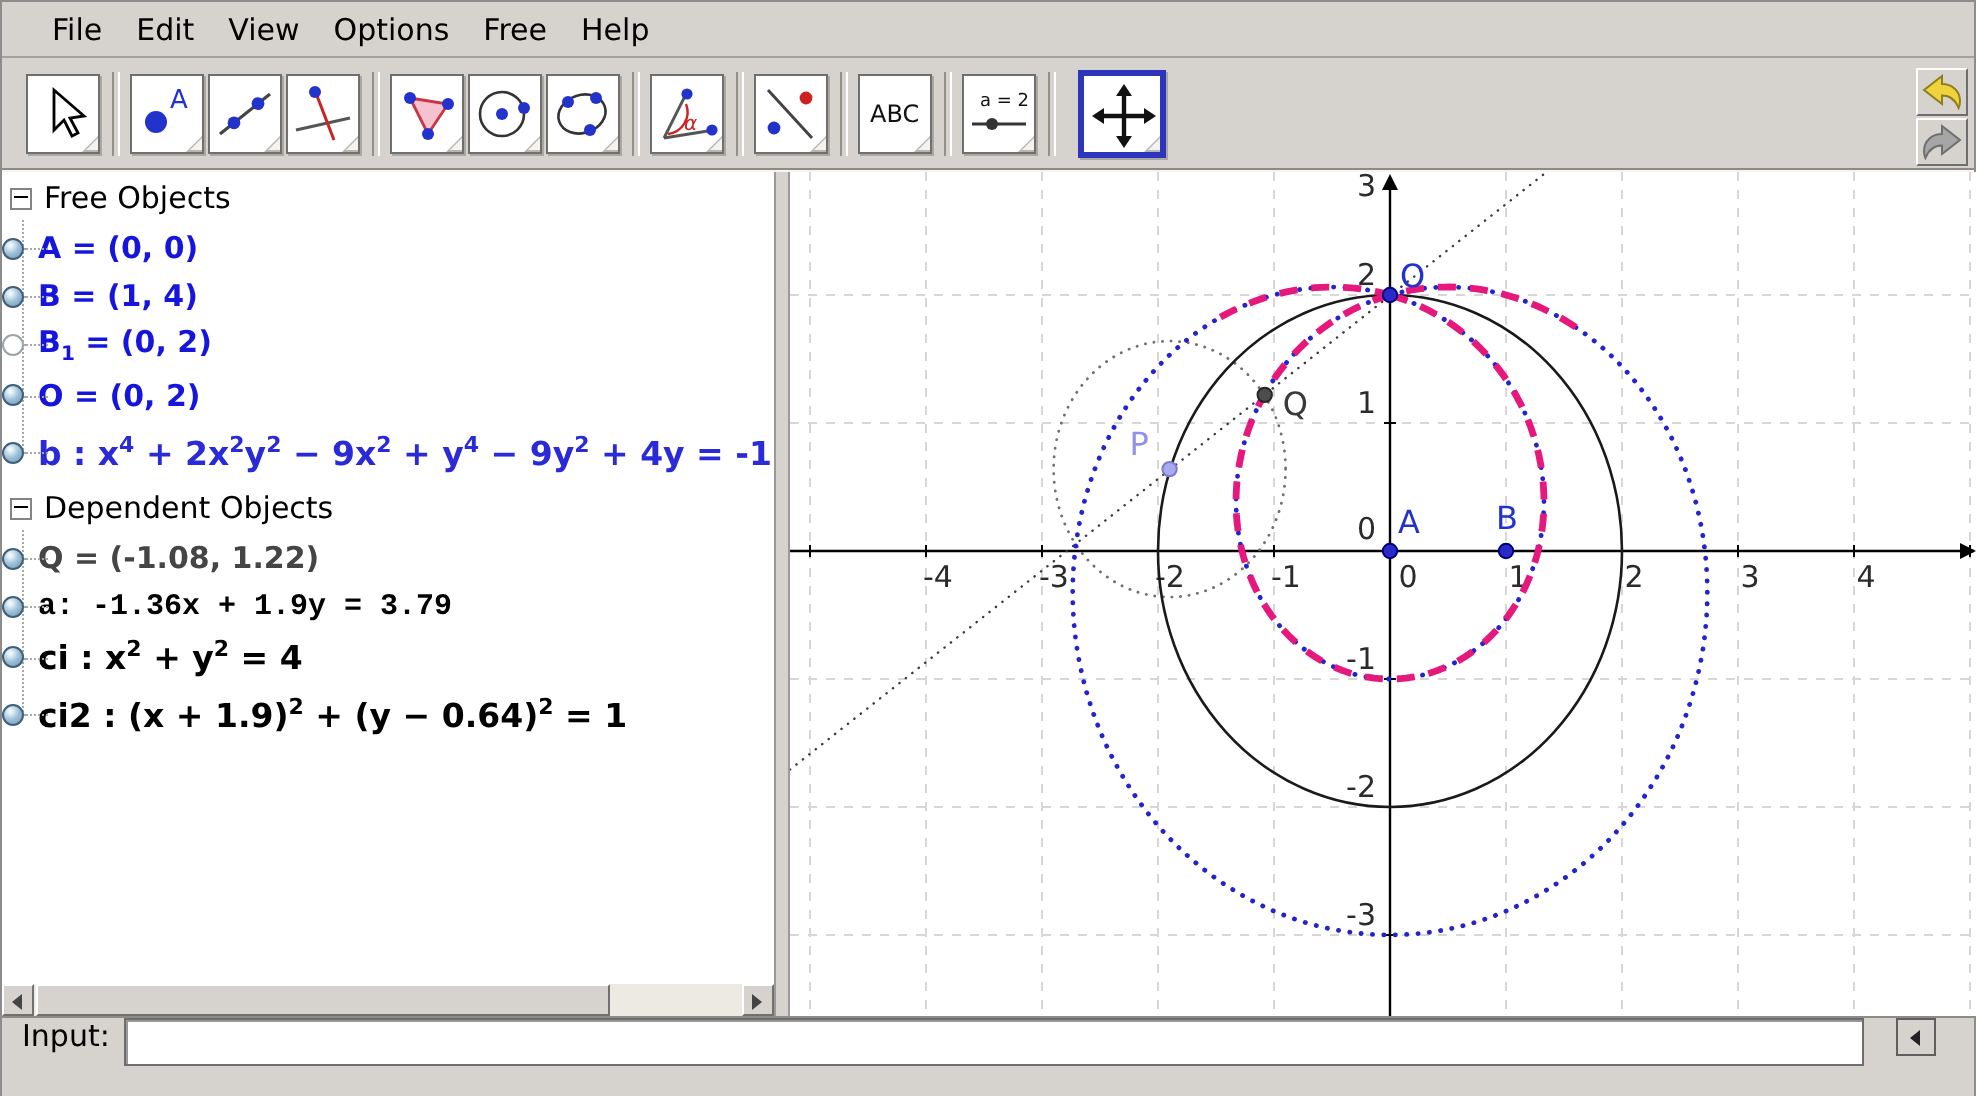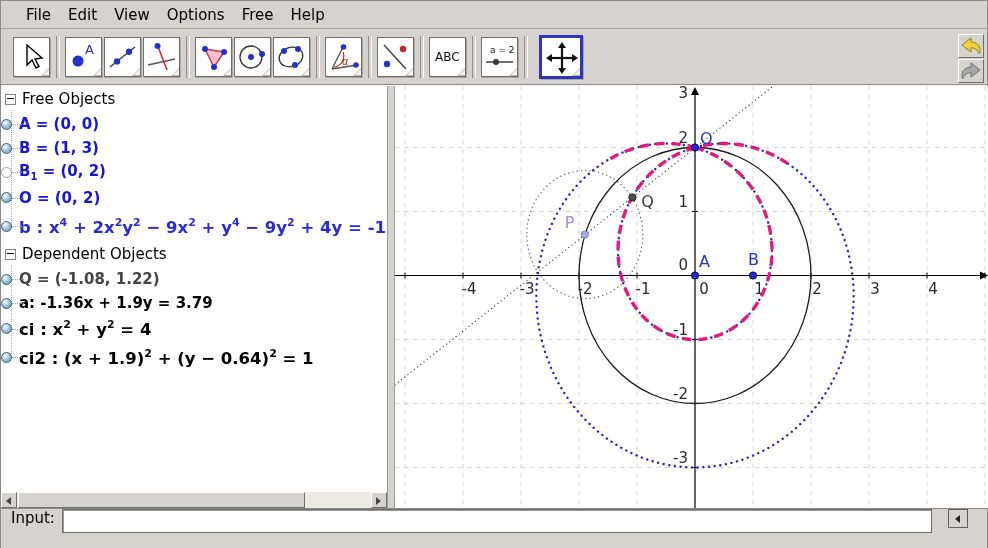--- a/index.html
+++ b/index.html
@@ -191,21 +191,21 @@
           <div class="sec-header">
             <span class="collapse"></span>
             <span>Free Objects</span>
           </div>
           <div class="obj-row">
             <span class="marble filled"></span>
             <span class="obj-text" style="color: rgb(21, 21, 221);">A = (0, 0)</span>
           </div>
           <div class="obj-row">
             <span class="marble filled"></span>
-            <span class="obj-text" style="color: rgb(21, 21, 221);">B = (1, 3)</span>
+            <span class="obj-text" style="color: rgb(21, 21, 221);">B = (1, 4)</span>
           </div>
           <div class="obj-row">
             <span class="marble empty"></span>
             <span class="obj-text" style="color: rgb(21, 21, 221);">B<sub>1</sub> = (0, 2)</span>
           </div>
           <div class="obj-row t1">
             <span class="marble filled"></span>
             <span class="obj-text" style="color: rgb(21, 21, 221);">O = (0, 2)</span>
           </div>
           <div class="obj-row t2">
@@ -217,21 +217,21 @@
           <div class="sec-header">
             <span class="collapse"></span>
             <span>Dependent Objects</span>
           </div>
           <div class="obj-row">
             <span class="marble filled"></span>
             <span class="obj-text" style="color: rgb(69, 69, 69);">Q = (-1.08, 1.22)</span>
           </div>
           <div class="obj-row">
             <span class="marble filled"></span>
-            <span class="obj-text" style="color: rgb(0, 0, 0);">a: -1.36x + 1.9y = 3.79</span>
+            <span class="obj-text" style="color: rgb(0, 0, 0); font-family: Liberation Mono, monospace;">a: -1.36x + 1.9y = 3.79</span>
           </div>
           <div class="obj-row t1">
             <span class="marble filled"></span>
             <span class="obj-text math" style="color: rgb(0, 0, 0);">ci : x<sup>2</sup> + y<sup>2</sup> = 4</span>
           </div>
           <div class="obj-row t2">
             <span class="marble filled"></span>
             <span class="obj-text math" style="color: rgb(0, 0, 0);">ci2 : (x + 1.9)<sup>2</sup> + (y − 0.64)<sup>2</sup> = 1</span>
           </div>
         </div>

